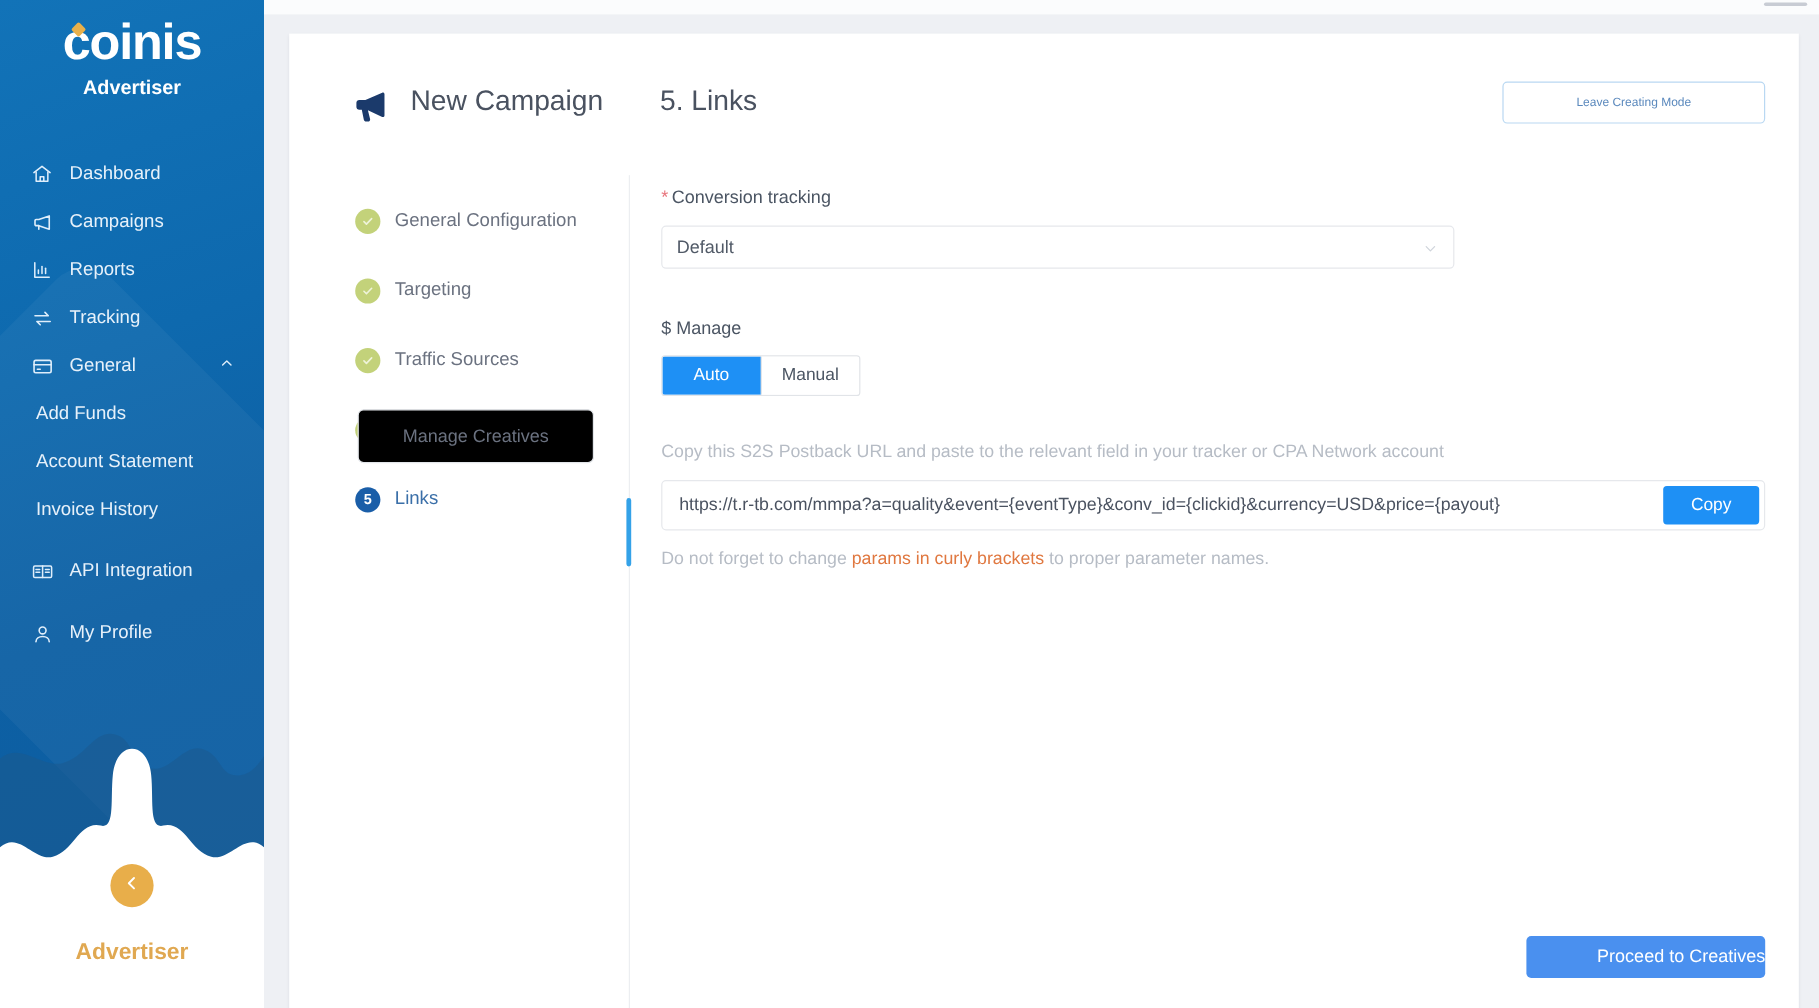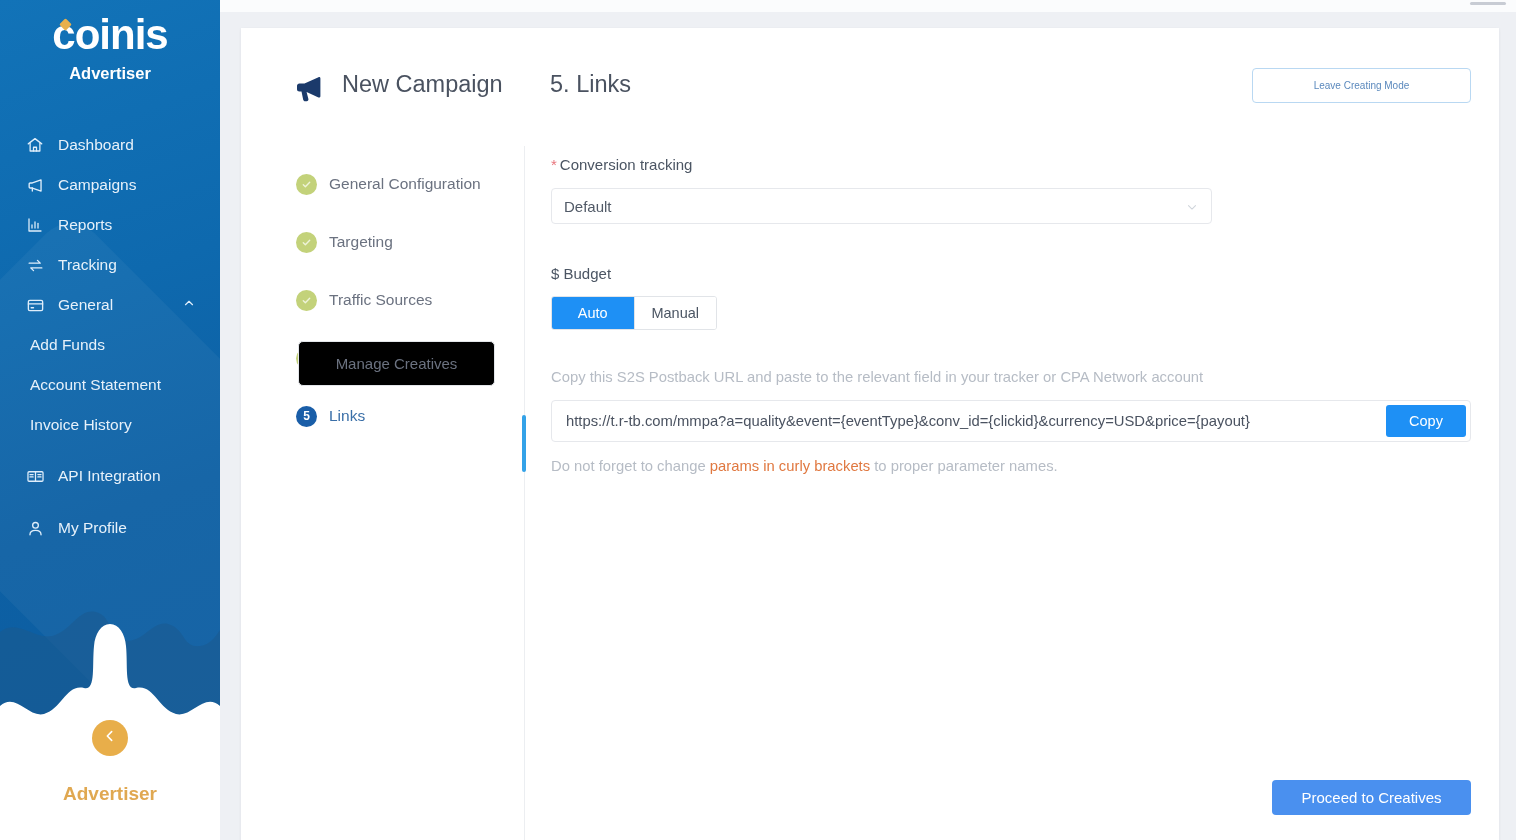--- a/index.html
+++ b/index.html
@@ -231,20 +231,21 @@
     margin-top: 16px; font-size: 14.8px; color: #b6bcc5;
   }
   .note .hl { color: #e07840; }
 
   .proceed-btn {
     position: absolute; left: 1031px; top: 752px;
     width: 199px; height: 35px;
     background: #4a90ef; border: 0; border-radius: 4px;
     color: #ffffff; font-size: 15px; font-family: inherit;
     cursor: pointer;
+    text-align: right;
   }
 </style>
 </head>
 <body>
 
 <div id="root">
 
   <div id="sidebar">
     <div class="sb-deco sb-deco-diag"></div>
 
@@ -443,21 +444,21 @@
 
       <div class="select-box">
         <span class="sval">Default</span>
         <span class="scar">
           <svg width="14" height="14" viewBox="0 0 24 24" fill="none" stroke="#cfd4db" stroke-width="1.8" stroke-linecap="round" stroke-linejoin="round">
               <path d="M6 9.5l6 6 6-6"></path>
             </svg>
         </span>
       </div>
 
-      <div class="value-label">$ Budget</div>
+      <div class="value-label">$ Manage</div>
 
       <div class="seg">
         <button class="on">Auto</button>
         <span class="sep"></span>
         <button>Manual</button>
       </div>
 
       <div class="hint">Copy this S2S Postback URL and paste to the relevant field in your tracker or CPA Network account</div>
 
       <div class="url-row">

